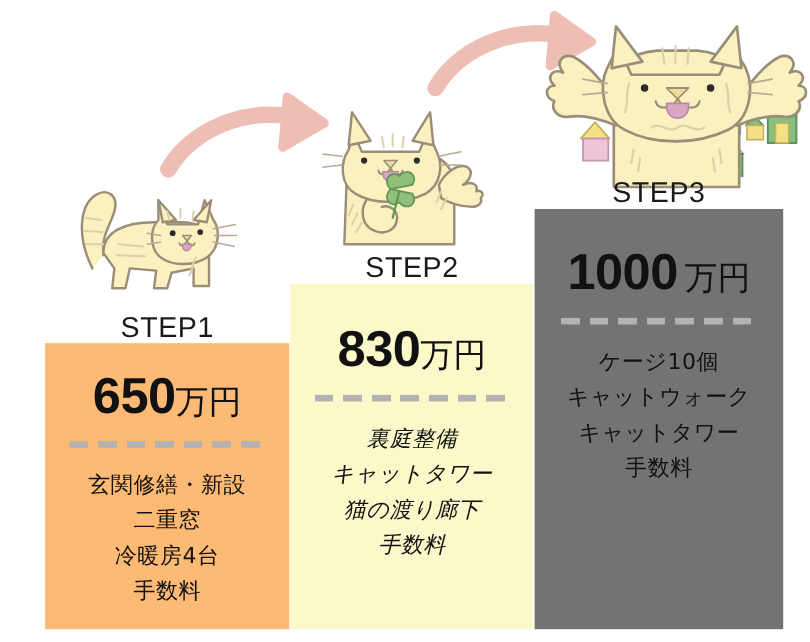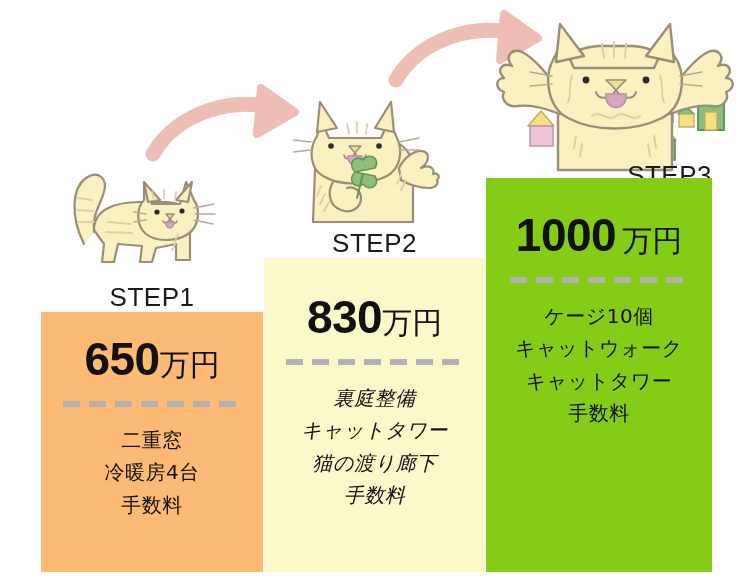--- a/index.html
+++ b/index.html
@@ -278,20 +278,21 @@
   </svg>
 
   <div class="column" style="left:41px;top:282px;width:222px;height:290px;">
     <div class="step-label" style="top:0px;">STEP1</div>
     <div class="col-body" style="top:30px;background:#fdba74;padding-top:20px;">
       <div class="amount" style="margin-top:4px;">
         <span class="num">650</span><span class="unit">万円</span>
       </div>
       <div class="dash-rule" style="width:178px;margin-top:19px;"></div>
       <div class="item-list" style="margin-top:17px;">
+        <div>玄関修繕・新設</div>
         <div>二重窓</div>
         <div>冷暖房4台</div>
         <div>手数料</div>
       </div>
     </div>
   </div>
 
   <div class="column" style="left:264px;top:228px;width:221px;height:344px;">
     <div class="step-label" style="top:0px;">STEP2</div>
     <div class="col-body" style="top:30px;background:#fbf8c9;padding-top:8px;">
@@ -302,22 +303,22 @@
       <div class="item-list" style="margin-top:17px;font-style:italic;">
         <div>裏庭整備</div>
         <div>キャットタワー</div>
         <div>猫の渡り廊下</div>
         <div>手数料</div>
       </div>
     </div>
   </div>
 
   <div class="column" style="left:486px;top:160px;width:226px;height:412px;">
-    <div class="step-label" style="top:0px;text-align:right;">STEP3</div>
-    <div class="col-body" style="top:18px;background:#84cc16;padding-top:20px;">
+    <div class="step-label" style="top:0px;">STEP3</div>
+    <div class="col-body" style="top:30px;background:#737373;padding-top:20px;">
       <div class="amount" style="margin-top:14px;">
         <span class="num">1000</span><span class="unit" style="margin-left:6px;">万円</span>
       </div>
       <div class="dash-rule" style="width:178px;margin-top:19px;"></div>
       <div class="item-list" style="margin-top:17px;">
         <div>ケージ10個</div>
         <div>キャットウォーク</div>
         <div>キャットタワー</div>
         <div>手数料</div>
       </div>

